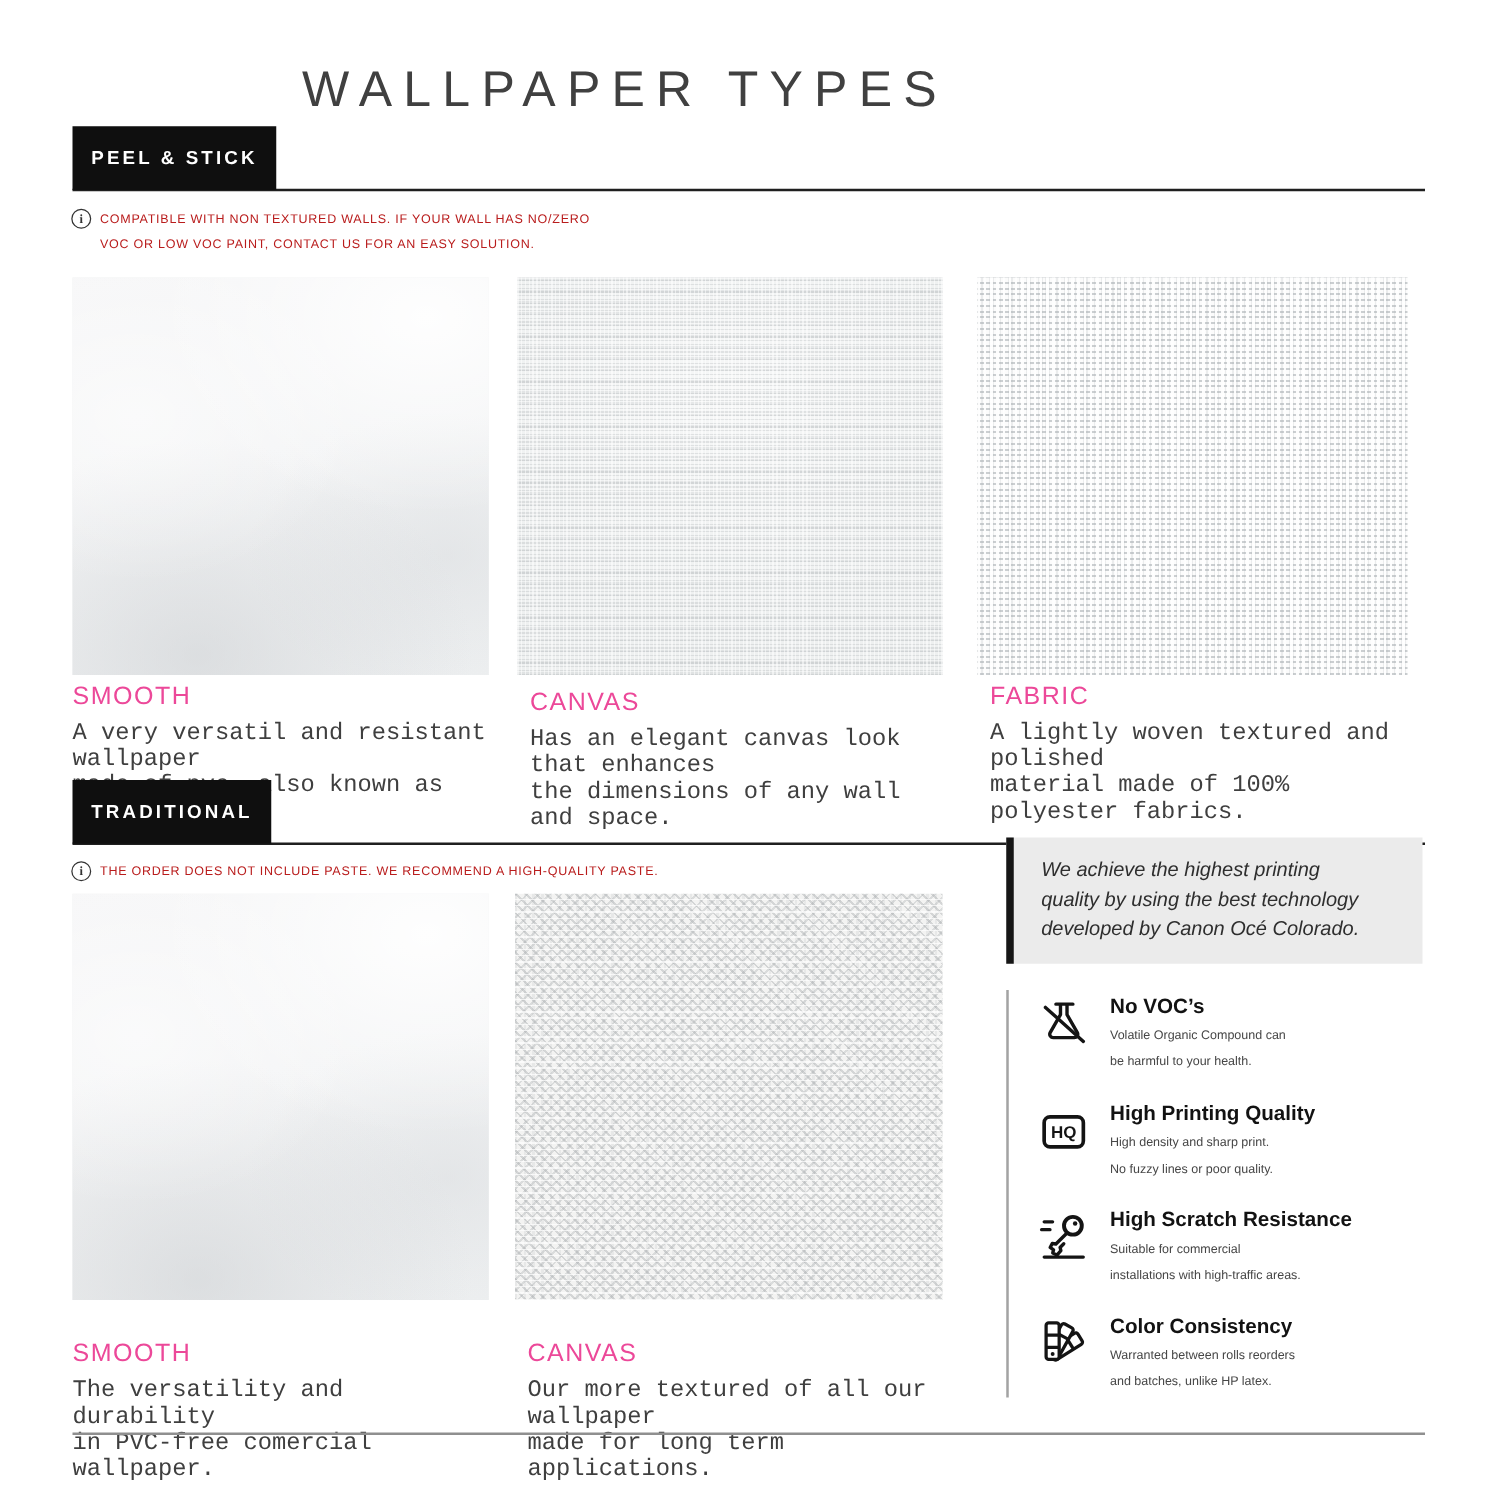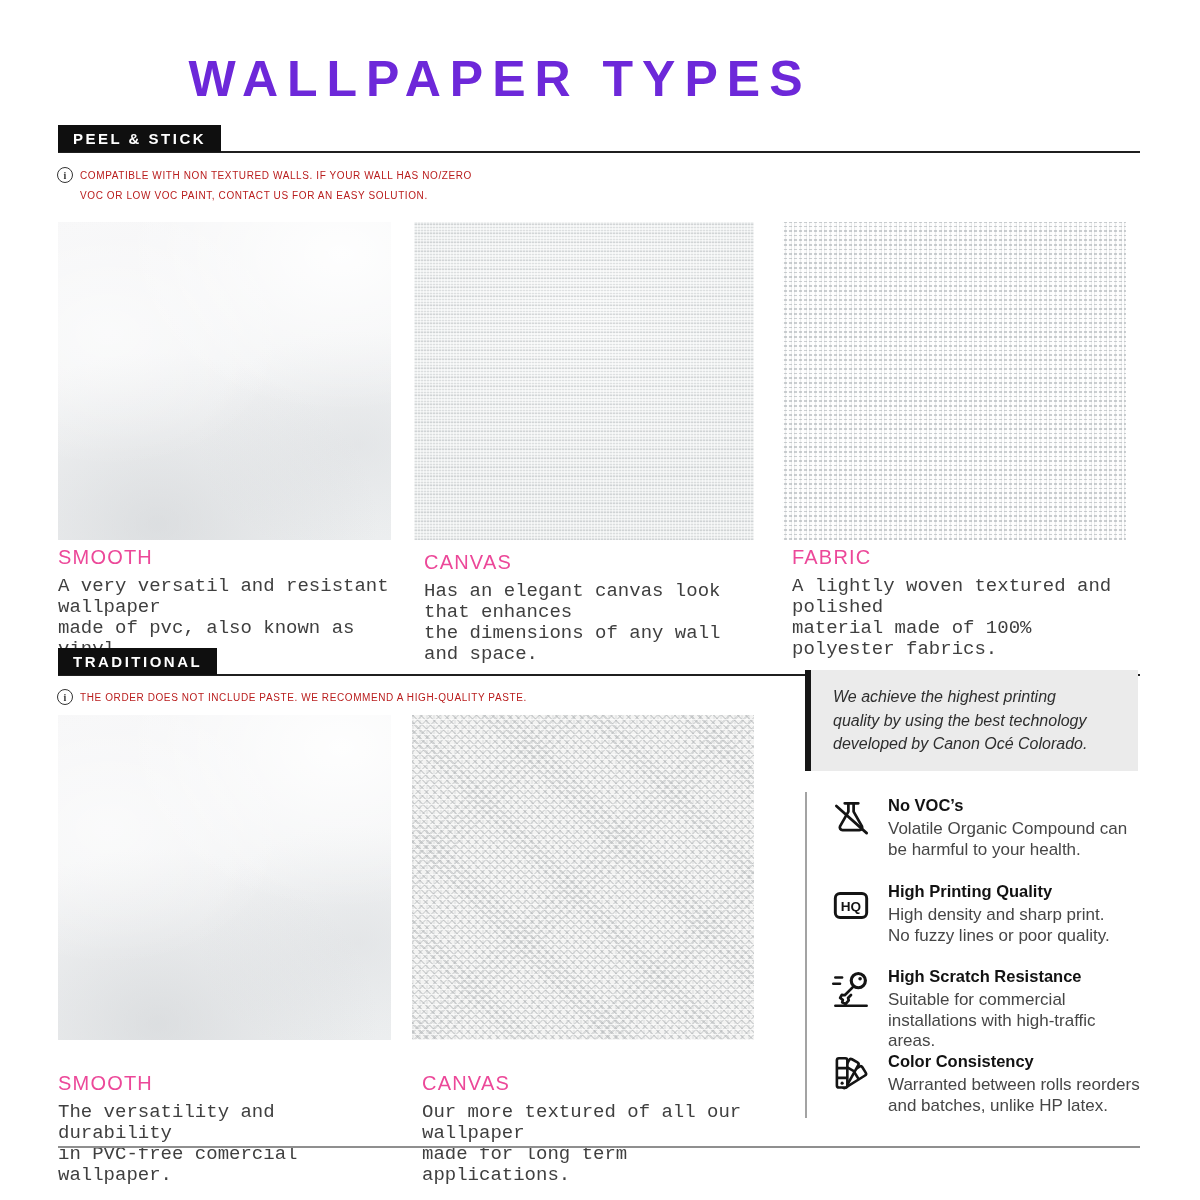--- a/index.html
+++ b/index.html
@@ -3,35 +3,35 @@
 <meta charset="utf-8">
 <style>
   * { margin:0; padding:0; box-sizing:border-box; }
   html,body { background:#ffffff; }
   body { font-family:"Liberation Sans", sans-serif; }
   .canvas { position:relative; width:1200px; height:1200px; background:#ffffff; overflow:hidden; }
 
   
   .title {
     position:absolute; top:50px; left:0; width:1000px;
-    text-align:center; font-size:50px; font-weight:700;
-    letter-spacing:9px; color:#6d28d9; white-space:nowrap;
+    text-align:center; font-size:40px; font-weight:400;
+    letter-spacing:9px; color:#404040; white-space:nowrap;
   }
 
   
   .section-rule {
     position:absolute; left:58px; width:1082px; height:27px;
     border-bottom:2px solid #1f1f1f;
   }
   .ps-rule { top:126px; }
   .trad-rule { top:649px;text-decoration:underline; }
   .section-chip {
     position:absolute; left:0; bottom:-1px; display:inline-block;
     background:#0f0f0f; color:#ffffff; font-size:15px; font-weight:700;
-    letter-spacing:2.5px; line-height:27px; padding:0 15px; white-space:nowrap;
+    letter-spacing:2.5px; line-height:27px; padding:12px 15px; white-space:nowrap;
   }
 
   
   .note { position:absolute; display:flex; align-items:flex-start; }
   .note-1 { top:166px; left:57px; width:600px; }
   .note-2 { top:688px; left:57px; width:700px; }
   .info-icon {
     flex:0 0 auto; width:16px; height:16px; margin-top:1px; margin-right:7px;
     border:1.6px solid #333; border-radius:50%;
     display:inline-flex; align-items:center; justify-content:center;
@@ -98,21 +98,21 @@
   }
   .highlight-box p {
     font-size:16px; color:#2e2e2e; line-height:23.5px; white-space:pre-line;font-style:italic;
   }
 
   
   .v-rule { position:absolute; top:792px; left:805px; width:2px; height:326px; background:#a3a3a3; }
   .feature { position:absolute; left:828px; width:312px; display:flex; align-items:flex-start; }
   .feature .icon-box { flex:0 0 46px; width:46px; height:46px; margin-right:14px;text-align:center; }
   .feature .f-title { font-size:16.5px; font-weight:700; color:#121212; margin-bottom:4px; }
-  .feature .f-desc { font-size:17px; color:#464646; line-height:20.5px; white-space:pre-line; }
+  .feature .f-desc { font-size:10px; color:#464646; line-height:20.5px; white-space:pre-line; }
 
   
   .bottom-rule { position:absolute; top:1146px; left:58px; width:1082px; height:2px; background:#8f8f8f; }
 
   svg { display:block; }
 </style>
 </head>
 <body>
 
 <div class="canvas">

